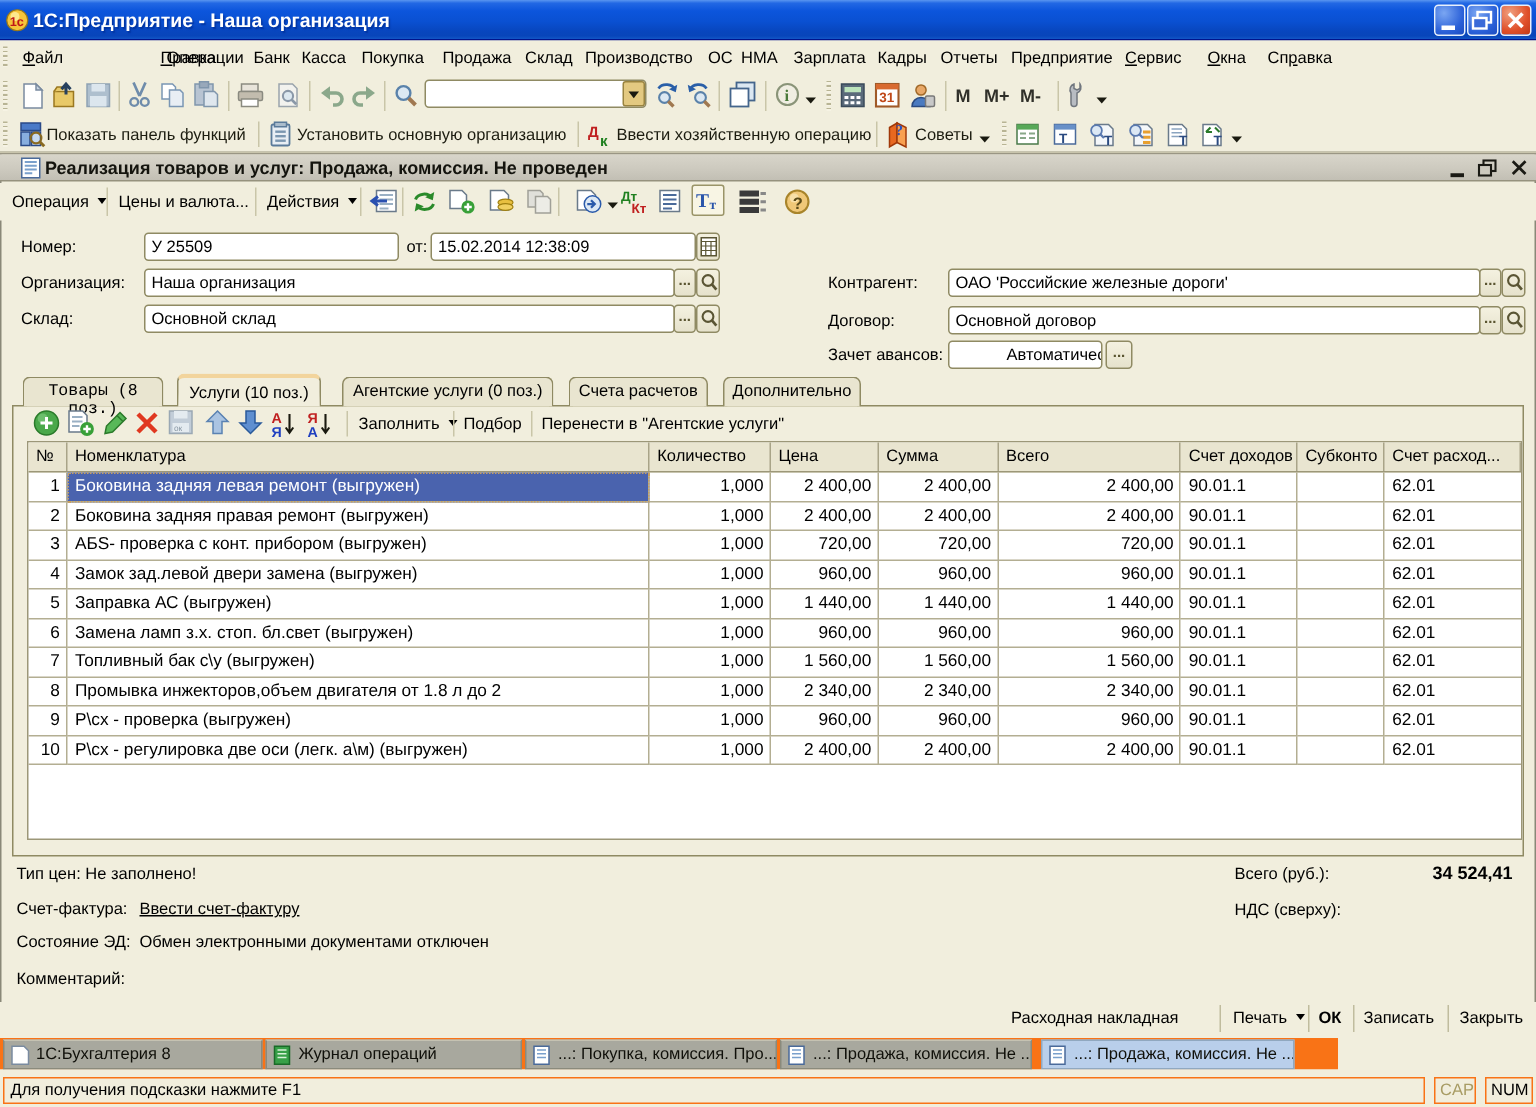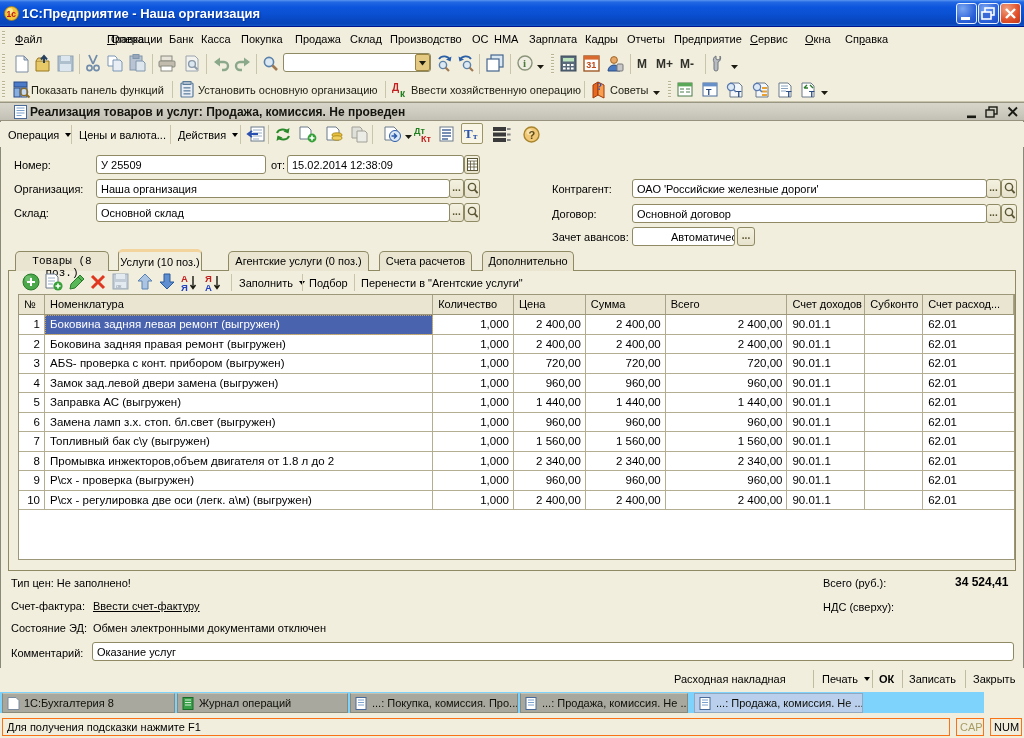--- a/index.html
+++ b/index.html
@@ -64,21 +64,21 @@
 .hc.w8{border-right:none;}
 .sel { background:#4a63ae; color:#fff; outline:1px dotted #c8a060; outline-offset:-1px; }
 
 
 .link { text-decoration:underline; }
 #btnrow { left:0; top:668px; width:1024px; height:24px; background:#f1eedd; }
 .fbtn { position:absolute; top:673px; font-size:11px; white-space:nowrap; }
 .fsep { position:absolute; top:670px; width:1px; height:18px; background:#c0bc9e; }
 
 
-#taskbar { left:0; top:692px; width:984px; height:21px; background:#7dd3fc; }
+#taskbar { left:0; top:692px; width:892px; height:21px; background:#f97316; }
 .task { position:absolute; top:1px; height:20px; background:#a8a89e; border:1px solid #8a8a7c; border-top:1px solid #c5c2b2; font-size:11px; padding:3px 4px 0 21px; overflow:hidden; white-space:nowrap; color:#10100a; }
 .task.active { background:#b9cfeb; border:1px solid #90a8c0; }
 .ticon { position:absolute; left:4px; top:3px; width:13px; height:13px; }
 
 
 #statusbar { left:0; top:713px; width:1024px; height:25px; background:#f1eedd; }
 .spanel { position:absolute; top:5px; height:18px; border:1px solid #f97316; background:#f1eedd; font-size:11px; padding:2px 4px 0 4px; }
 svg { position:absolute; left:0; top:0; overflow:visible; }
 </style>
 </head>
@@ -488,21 +488,21 @@
 
   <div class="label" style="left:552px; top:231px;">Зачет авансов:</div>
   <div class="input" style="left:632px; top:227px; width:103px; height:19px;padding-left:38px;">Автоматически</div>
   <div class="btn3" style="left:737px; top:227px; width:18px; height:19px;">...</div>
 
   <div id="tabline" class="abs"></div>
   <div class="tab" style="left:15px; width:94px;font-family:Liberation Mono, monospace;">Товары (8 поз.)</div>
   <div class="tab" style="left:228px; width:141px;">Агентские услуги (0 поз.)</div>
   <div class="tab" style="left:379px; width:93px;">Счета расчетов</div>
   <div class="tab" style="left:482px; width:92px;">Дополнительно</div>
-  <div class="tab active" style="left:118px; width:84px;">Услуги (10 поз.)</div>
+  <div class="tab active" style="left:118px; width:96px;">Услуги (10 поз.)</div>
 
   <svg class="abs z5" style="left:22px;top:273px;" width="19" height="19">
     <circle cx="9" cy="9" r="8" fill="#4aa84a" stroke="#2a7a2a" stroke-width="1"></circle>
     <circle cx="6.5" cy="6" r="3.4" fill="#7ac87a" opacity="0.7"></circle>
     <path d="M9 5 v8 M5 9 h8" stroke="#fff" stroke-width="2"></path>
   </svg>
   <svg class="abs z5" style="left:45px;top:273px;" width="19" height="19">
     <path d="M1 1 h9 l3 3 v11 h-12 z" fill="#fff" stroke="#6a7a8a" stroke-width="1"></path>
     <path d="M3 5 h7 M3 8 h7 M3 11 h5" stroke="#9ab0c4" stroke-width="1.2"></path>
     <circle cx="13" cy="13" r="4.6" fill="#38a038"></circle>
@@ -671,21 +671,20 @@
 
   <div class="label" style="left:11px; top:577px;">Тип цен: Не заполнено!</div>
   <div class="label" style="left:823px; top:577px;">Всего (руб.):</div>
   <div class="label" style="left:955px; top:575px; font-weight:bold; font-size:12px;">34 524,41</div>
   <div class="label" style="left:11px; top:600px;">Счет-фактура:</div>
   <div class="label link" style="left:93px; top:600px;">Ввести счет-фактуру</div>
   <div class="label" style="left:823px; top:601px;">НДС (сверху):</div>
   <div class="label" style="left:11px; top:622px;">Состояние ЭД:</div>
   <div class="label" style="left:93px; top:622px;">Обмен электронными документами отключен</div>
   <div class="label" style="left:11px; top:647px;">Комментарий:</div>
-  <div class="input" style="left:92px; top:642px; width:922px; height:19px;">Оказание услуг</div>
 
   <div id="btnrow" class="abs"></div>
   <span class="fbtn" style="left:674px;">Расходная накладная</span>
   <div class="fsep" style="left:813px;"></div>
   <span class="fbtn" style="left:822px;">Печать <span class="arr"></span></span>
   <div class="fsep" style="left:872px;"></div>
   <span class="fbtn" style="left:879px; font-weight:bold;">ОК</span>
   <div class="fsep" style="left:902px;"></div>
   <span class="fbtn" style="left:909px;">Записать</span>
   <div class="fsep" style="left:965px;"></div>

